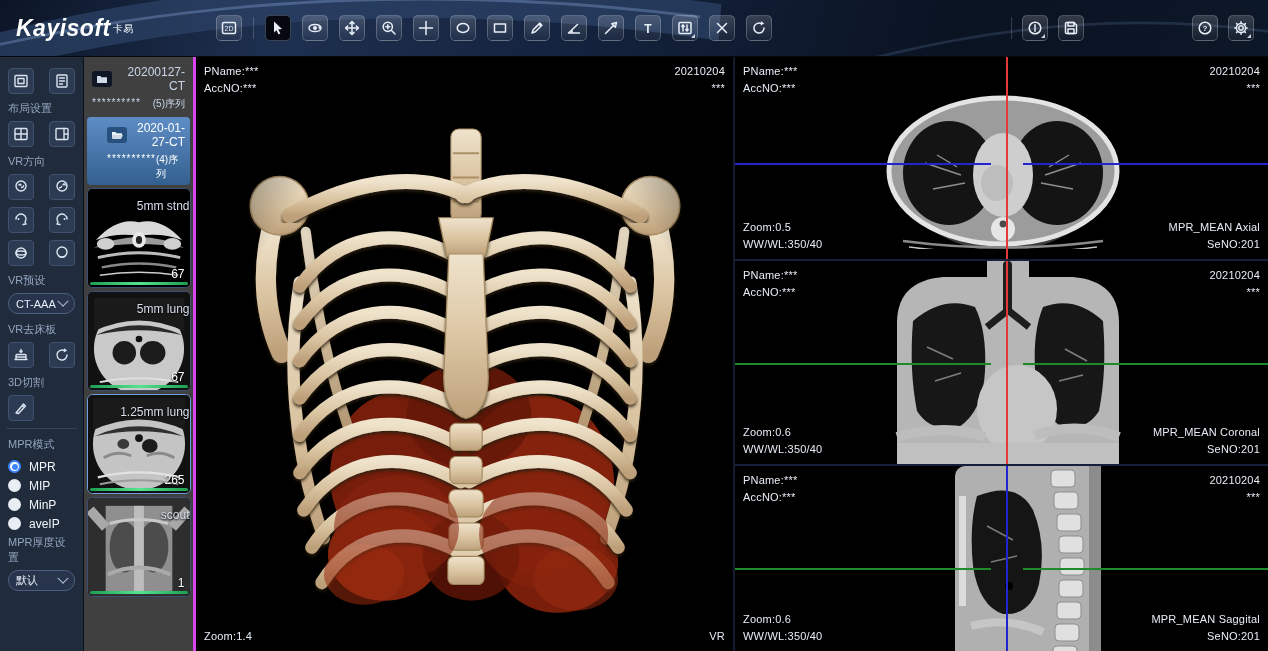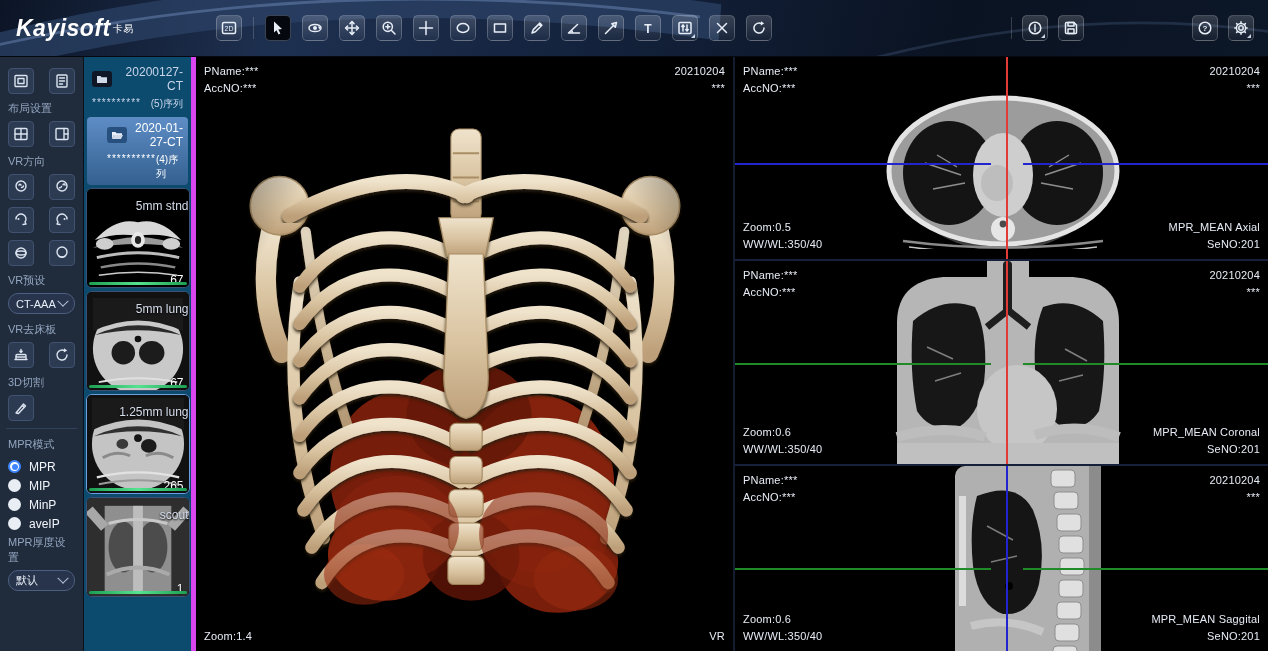--- a/index.html
+++ b/index.html
@@ -49,38 +49,38 @@
     color:#e8eef7; font-size:11px; cursor:pointer; }
   .chev { width:8px; height:8px; border-right:1.5px solid #aebdd4; border-bottom:1.5px solid #aebdd4;
     transform:rotate(45deg) translate(-2px,-2px); }
   .sdiv { height:1px; background:#33425c; margin:4px -2px 8px -2px; }
   .radio-row { display:flex; align-items:center; gap:8px; height:19px; color:#f2f6fb; font-size:12px; cursor:pointer; }
   .rdot { width:13px; height:13px; border-radius:50%; background:#e9eef5; flex-shrink:0; }
   .rdot.sel { background:#fff; border:2px solid #3d86ff; position:relative; }
   .rdot.sel::after { content:""; position:absolute; inset:1.5px; border-radius:50%; background:#3d86ff; }
 
   
-  .series-panel { width:112px; flex-shrink:0; background:#0c4a6e; border-right:5px solid #d946ef; padding-top:2px; }
+  .series-panel { width:112px; flex-shrink:0; background:#404040; border-right:3px solid #d946ef; padding-top:2px; }
   .series-item { margin:2px 3px; padding:4px 5px; border-radius:4px; color:#c9d6ea; cursor:pointer; }
   .series-item.selected { background:linear-gradient(180deg,#5e8dc6,#33608f); color:#fff;padding-left:20px; }
   .srow1 { display:flex; align-items:center; }
   .ficon { width:20px; height:16px; border-radius:3px; background:#0f1726; display:flex;
     align-items:center; justify-content:center; flex-shrink:0; }
   .series-item.selected .ficon { background:#27507f; }
   .ficon svg { width:12px; height:10px; }
   .stitle { flex:1; text-align:right; font-size:12px; }
   .srow2 { display:flex; justify-content:space-between; margin-top:4px; font-size:10px; }
   .masked { letter-spacing:1px; }
   .thumb { position:relative; width:104px; height:100px; margin:3px auto; border:1px solid #3d5174;
     border-radius:6px; overflow:hidden; background:#000; cursor:pointer; }
   .thumb.selected { border-color:#6d9ee0; }
   .thumb > svg { position:absolute; inset:0; width:100%; height:100%; }
   .tlabel { position:absolute; top:10px; left:0; width:100%; text-align:right; font-size:12px;
     color:#d6deec; text-shadow:0 1px 2px #000; }
-  .tnum { position:absolute; right:5px; bottom:0; font-size:12px; color:#fff; text-shadow:0 1px 2px #000;margin-top:8px; }
+  .tnum { position:absolute; right:5px; bottom:6px; font-size:12px; color:#fff; text-shadow:0 1px 2px #000;margin-top:8px; }
   .tbar { position:absolute; left:2px; right:2px; bottom:2px; height:3px; border-radius:2px;
     background:linear-gradient(90deg,#1d9e52,#55e390 50%,#1d9e52); }
 
   
   .vr-view { width:539px; flex-shrink:0; position:relative; background:#000; border-right:2px solid #131d30; overflow:hidden; }
   .mpr-panel { width:533px; flex-shrink:0; display:flex; flex-direction:column; background:#000; }
   .mpr-view { position:relative; background:#000; overflow:hidden; }
   .mpr-view.axial { height:204px; border-bottom:2px solid #16203a; }
   .mpr-view.coronal { height:205px; border-bottom:2px solid #16203a; }
   .mpr-view.sagittal { flex:1; }

